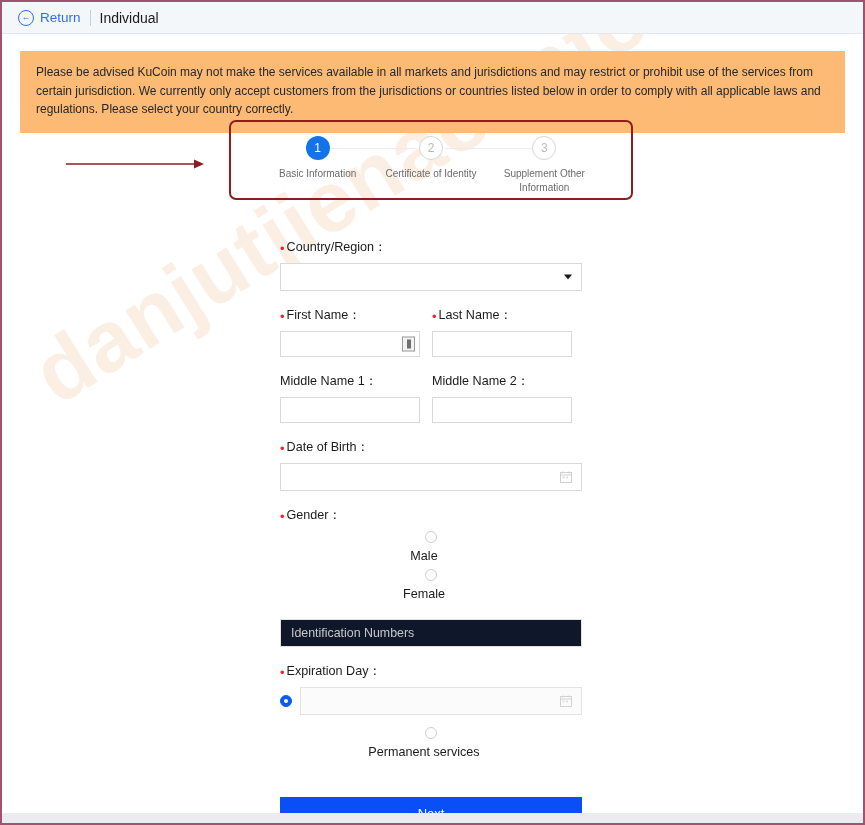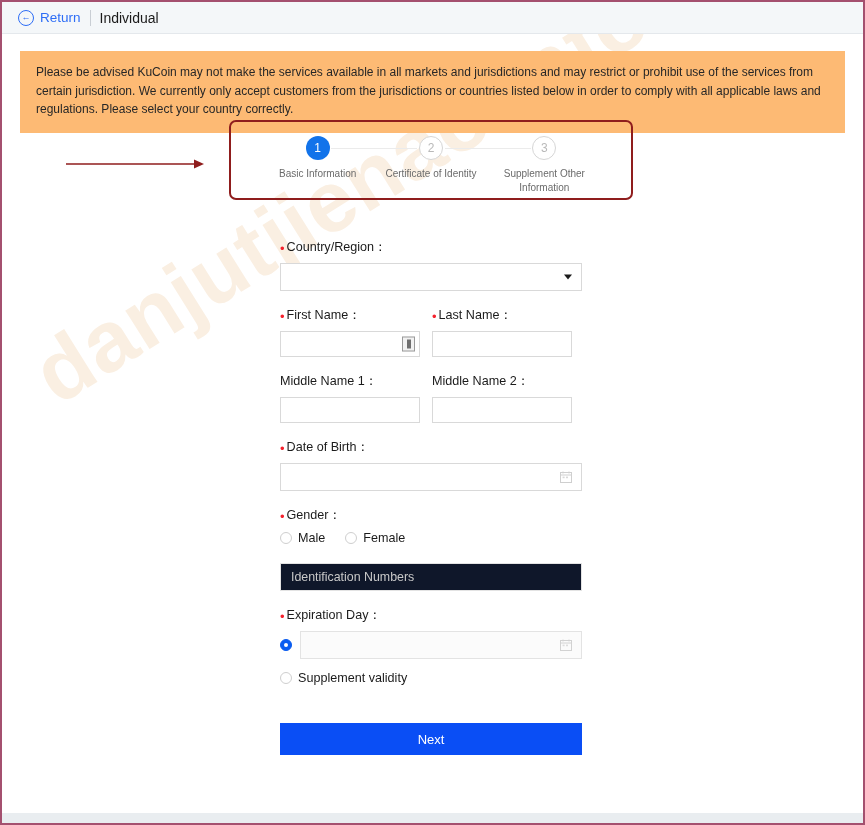--- a/index.html
+++ b/index.html
@@ -154,21 +154,21 @@
     display: flex; align-items: center; justify-content: center;
   }
   .autofill-icon i {
     width: 4px; height: 9px; background: #6f6f6f; display:block;
   }
   .cal-icon {
     position: absolute; right: 9px; top: 50%;
     transform: translateY(-50%);
   }
 
-  .radio-row { display: flex; align-items: center; gap: 6px; }
+  .radio-row { display: flex; align-items: center; gap: 6px; flex-direction: column; }
   .radio {
     width: 12px; height: 12px; border-radius: 50%;
     border: 1px solid #cfcfcf; background: #fff;
     flex: 0 0 auto;
     display: inline-flex; align-items: center; justify-content: center;
   }
   .radio.checked { border-color: #0a5cf0; background: #0a5cf0; }
   .radio.checked::after {
     content: ""; width: 4px; height: 4px; border-radius: 50%; background: #fff;
   }
@@ -347,21 +347,21 @@
             <line x1="0.5" y1="4" x2="11.5" y2="4" stroke="#d2d2d2"></line>
             <line x1="3" y1="0.5" x2="3" y2="2.5" stroke="#d2d2d2"></line>
             <line x1="9" y1="0.5" x2="9" y2="2.5" stroke="#d2d2d2"></line>
             <rect x="2.6" y="5.6" width="2" height="1.6" fill="#dddddd"></rect>
             <rect x="6" y="5.6" width="2" height="1.6" fill="#dddddd"></rect>
           </svg>
         </div>
       </div>
       <div class="radio-row">
         <span class="radio"></span>
-        <span class="radio-label">Supplement validity</span>
+        <span class="radio-label">Permanent services</span>
       </div>
     </div>
 
     
     <button id="next-btn">Next</button>
   </div>
 
   <div id="footer-strip"></div>
 </div>
 

